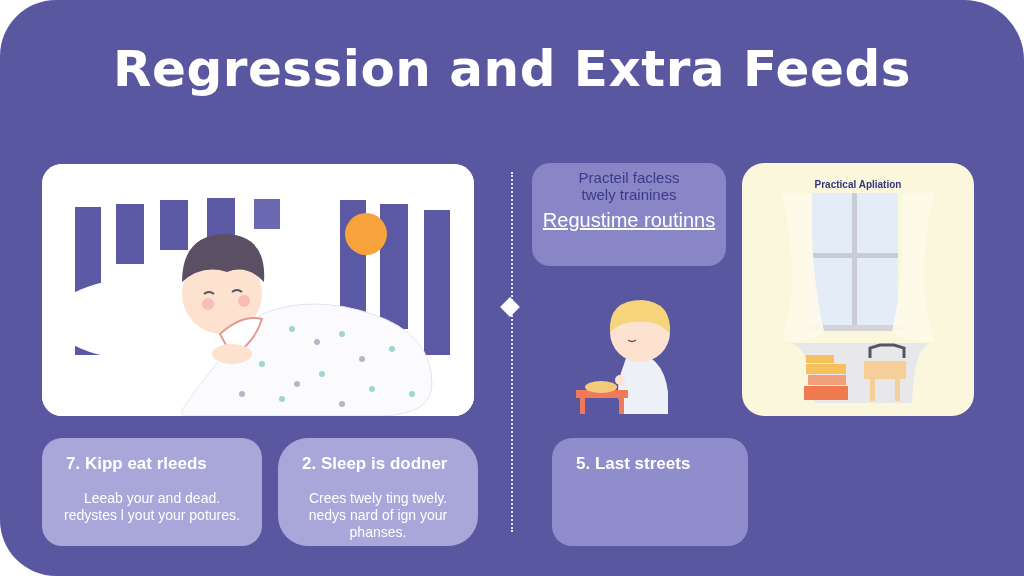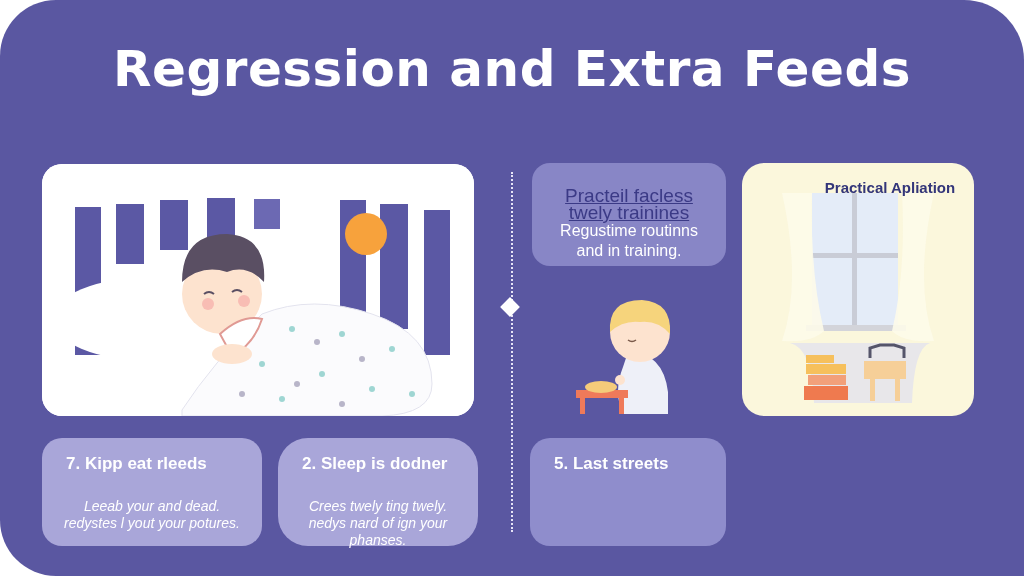--- a/index.html
+++ b/index.html
@@ -24,41 +24,41 @@
     border-left:2px dotted #e6e4f7;
   }
   .diamond {
     position:absolute; left:503px; top:300px; width:14px; height:14px; background:#fff; transform:rotate(45deg);
   }
   
   .mid-card {
     position:absolute; left:532px; top:163px; width:194px; height:103px;
     background:#8886c6; border-radius:18px; text-align:center;
   }
-  .mid-card .sub { color:#3b3a86; font-size:19px; line-height:17px; margin-top:24px;text-decoration:underline; }
-  .mid-card .main { color:#ffffff; font-size:16px; line-height:20px; margin-top:0; }
+  .mid-card .sub { color:#3b3a86; font-size:15px; line-height:17px; margin-top:6px; }
+  .mid-card .main { color:#ffffff; font-size:20px; line-height:20px; margin-top:7px;text-decoration:underline; }
   
   .app-card {
     position:absolute; left:742px; top:163px; width:232px; height:253px;
     background:#fbf7dc; border-radius:22px; overflow:hidden;
   }
   .app-card .cap {
     position:absolute; top:16px; left:0; width:100%; text-align:center;
-    color:#33367a; font-size:15px; font-weight:bold; z-index:3;padding-left:32px;
+    color:#33367a; font-size:10px; font-weight:bold; z-index:3;
   }
   
   .info-card {
     position:absolute; top:438px; height:108px; border-radius:20px;
     background:#a9a6d9; text-align:center; color:#fff;
   }
   .info-card .h { font-size:17px; font-weight:bold; margin-top:16px; padding-left:4px; text-align:left; padding-left:24px; }
-  .info-card .b { font-size:14px; line-height:17px; margin-top:24px; padding:0 14px;font-style:italic; }
+  .info-card .b { font-size:14px; line-height:17px; margin-top:16px; padding:0 14px; }
   .c1 { left:42px; width:220px; }
   .c2 { left:278px; width:200px;border-radius:30px; }
-  .c3 { left:530px; width:196px; background:#8f8dcc; }
+  .c3 { left:552px; width:196px; background:#8f8dcc; }
   .c4 { left:744px; width:230px; }
 </style>
 </head>
 <body>
 
 <div class="frame">
 
   <div class="title">Regression and Extra Feeds</div>
 
   <div class="scene-card">
@@ -115,21 +115,20 @@
   <div class="divider"></div>
   <div class="diamond"></div>
 
   <div class="mid-card">
     <div class="sub">
       <div>Practeil facless</div>
       <div>twely trainines</div>
     </div>
     <div class="main">
       <div>Regustime routinns</div>
-      <div>and in training.</div>
     </div>
   </div>
 
   <svg style="position:absolute;left:568px;top:292px" width="120" height="130" viewBox="0 0 120 130">
 
     <path d="M60 60 Q95 60 100 100 L100 122 L55 122 Q45 100 55 75 Z" fill="#eef0f8"></path>
 
     <circle cx="72" cy="40" r="30" fill="#fde3cf"></circle>
     <path d="M42 40 Q40 8 74 8 Q104 10 102 42 Q90 28 72 30 Q55 28 42 40 Z" fill="#f6d47c"></path>
     <path d="M60 48 q4 3 8 0" stroke="#7a5a4a" stroke-width="1.5" fill="none"></path>

